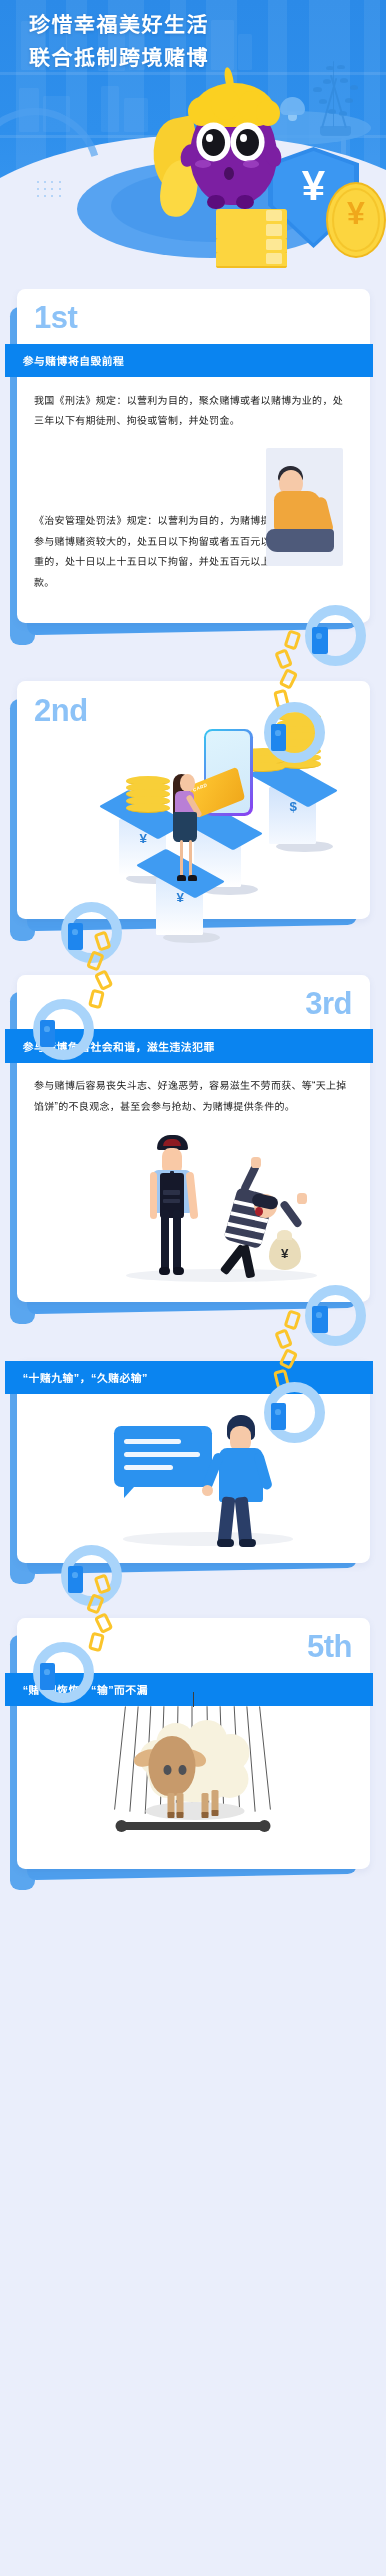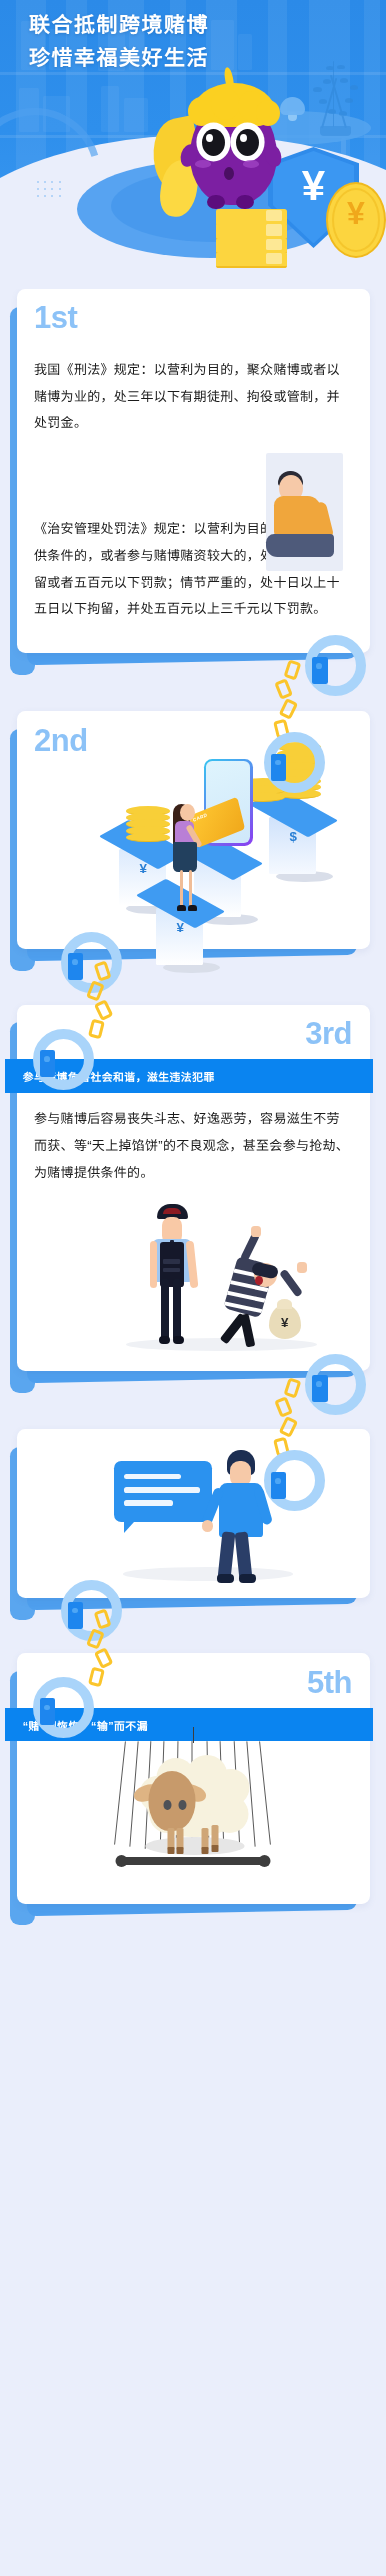--- a/index.html
+++ b/index.html
@@ -98,21 +98,21 @@
   .section{position:relative;margin:0 auto;width:386px;}
   .card-wrap{position:relative;margin:0 16.5px;}
   .card-shadow{position:absolute;left:-6.2px;top:17.5px;bottom:-13.4px;width:25px;background:#5aa6ef;
                border-radius:9.3px;z-index:0;}
   .card{position:relative;z-index:2;background:#ffffff;border-radius:8.2px;
         box-shadow:0 2.1px 7.2px rgba(60,90,150,.08);overflow:visible;}
   .card-num{font-size:31px;font-weight:bold;color:#8cc2f7;line-height:1;padding:13.4px 17.5px 10.3px;letter-spacing:-0.5px;}
   .card-num.right{text-align:right;}
   .band{background:#0a84f0;color:#fff;font-size:10.8px;font-weight:bold;letter-spacing:0.5px;
         padding:8.8px 17.5px;margin-left:-11.3px;margin-right:-3.1px;}
-  .body-text{padding:13.4px 17.5px 3.1px;color:#1b1b1b;font-size:13px;line-height:2.05;letter-spacing:0.3px;}
+  .body-text{padding:13.4px 17.5px 3.1px;color:#1b1b1b;font-size:10px;line-height:2.05;letter-spacing:0.3px;}
   .body-text p{margin:0 0 13.4px;}
   .illus{position:relative;height:155px;margin:0 8.2px;}
   .card-foot{height:13.4px;}
   .card-base{position:relative;z-index:1;height:15.5px;margin:-7.2px 12.4px 0 10.3px;background:#4e9fee;
              border-radius:0 0 9.3px 9.3px;transform:skewY(-1.1deg);}
 
   
   .cuffs{position:relative;height:129px;margin-top:-30px;z-index:5;}
   .cuff{position:absolute;width:61px;height:61px;border-radius:50%;
         border:10.3px solid #a9d4fa;box-sizing:border-box;}
@@ -334,30 +334,31 @@
       <i></i>
         <i></i>
         <i></i>
         <i></i>
     </div>
     <div class="coin-oval">
       <span>¥</span>
     </div>
 
     <div class="hero-title">
+      <div>珍惜幸福美好生活</div>
       <div>联合抵制跨境赌博</div>
-      <div>珍惜幸福美好生活</div>
     </div>
   </div>
 
   <div class="section">
     <div class="card-wrap">
       <div class="card-shadow"></div>
       <div class="card">
         <div class="card-num">1st</div>
+        <div class="band">参与赌博将自毁前程</div>
         <div class="body-text">
           <p>我国《刑法》规定：以营利为目的，聚众赌博或者以赌博为业的，处三年以下有期徒刑、拘役或管制，并处罚金。</p>
         </div>
         <div class="illus" style="height:62px;">
           <div class="sit-wall"></div>
           <div class="sit-hair"></div>
           <div class="sit-head"></div>
           <div class="sit-arm"></div>
           <div class="sit-body"></div>
           <div class="sit-legs"></div>
@@ -535,20 +536,21 @@
       <div class="cuff" style="right:61px;top:101px;">
           <i></i>
         </div>
     </div>
   </div>
 
   <div class="section" style="margin-top:-49px;">
     <div class="card-wrap">
       <div class="card-shadow"></div>
       <div class="card">
+        <div class="band">“十赌九输”，“久赌必输”</div>
         <div class="illus" style="height:155px;">
           <div class="ground" style="left:98px;top:138px;width:170px;"></div>
           <div class="chat-bubble" style="left:89px;top:32px;">
             <i style="top:12.4px;width:57px;"></i>
             <i style="top:26px;width:76px;"></i>
             <i style="top:39px;width:49px;"></i>
           </div>
           <div class="chat-tail" style="left:99px;top:93px;"></div>
           <div class="ch-hair" style="left:202px;top:20.6px;"></div>
           <div class="ch-face" style="left:205px;top:32px;"></div>

